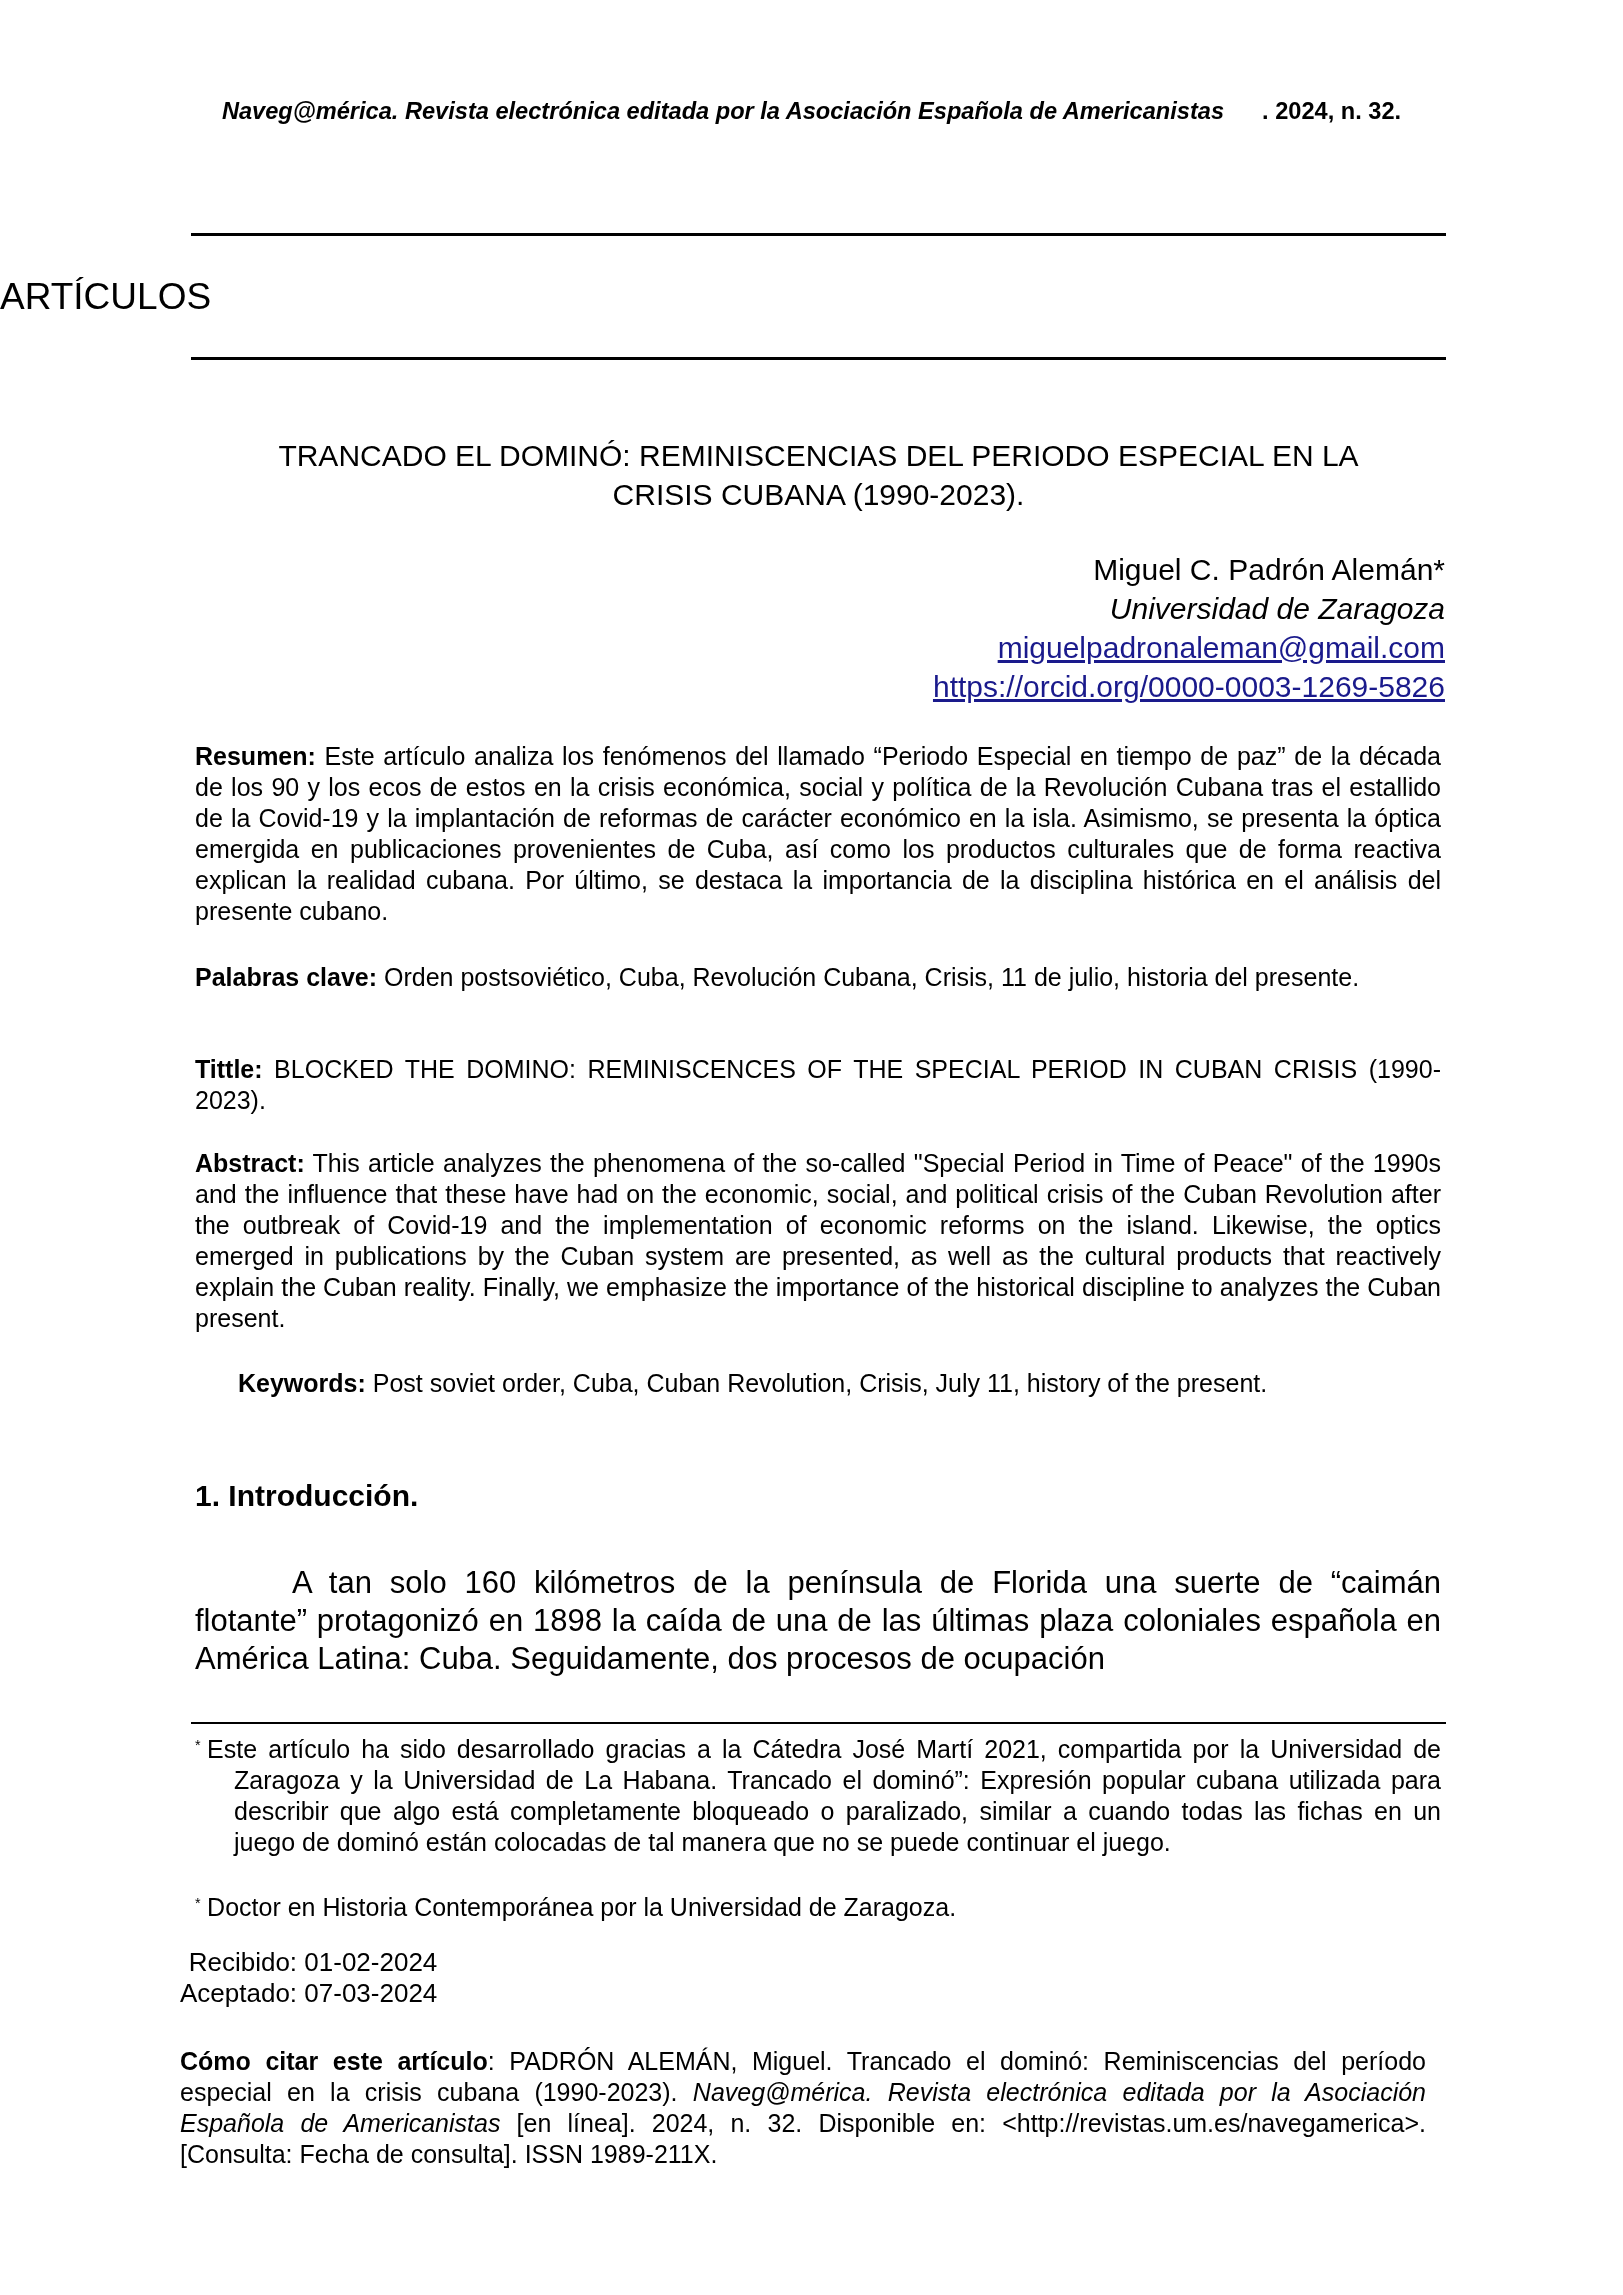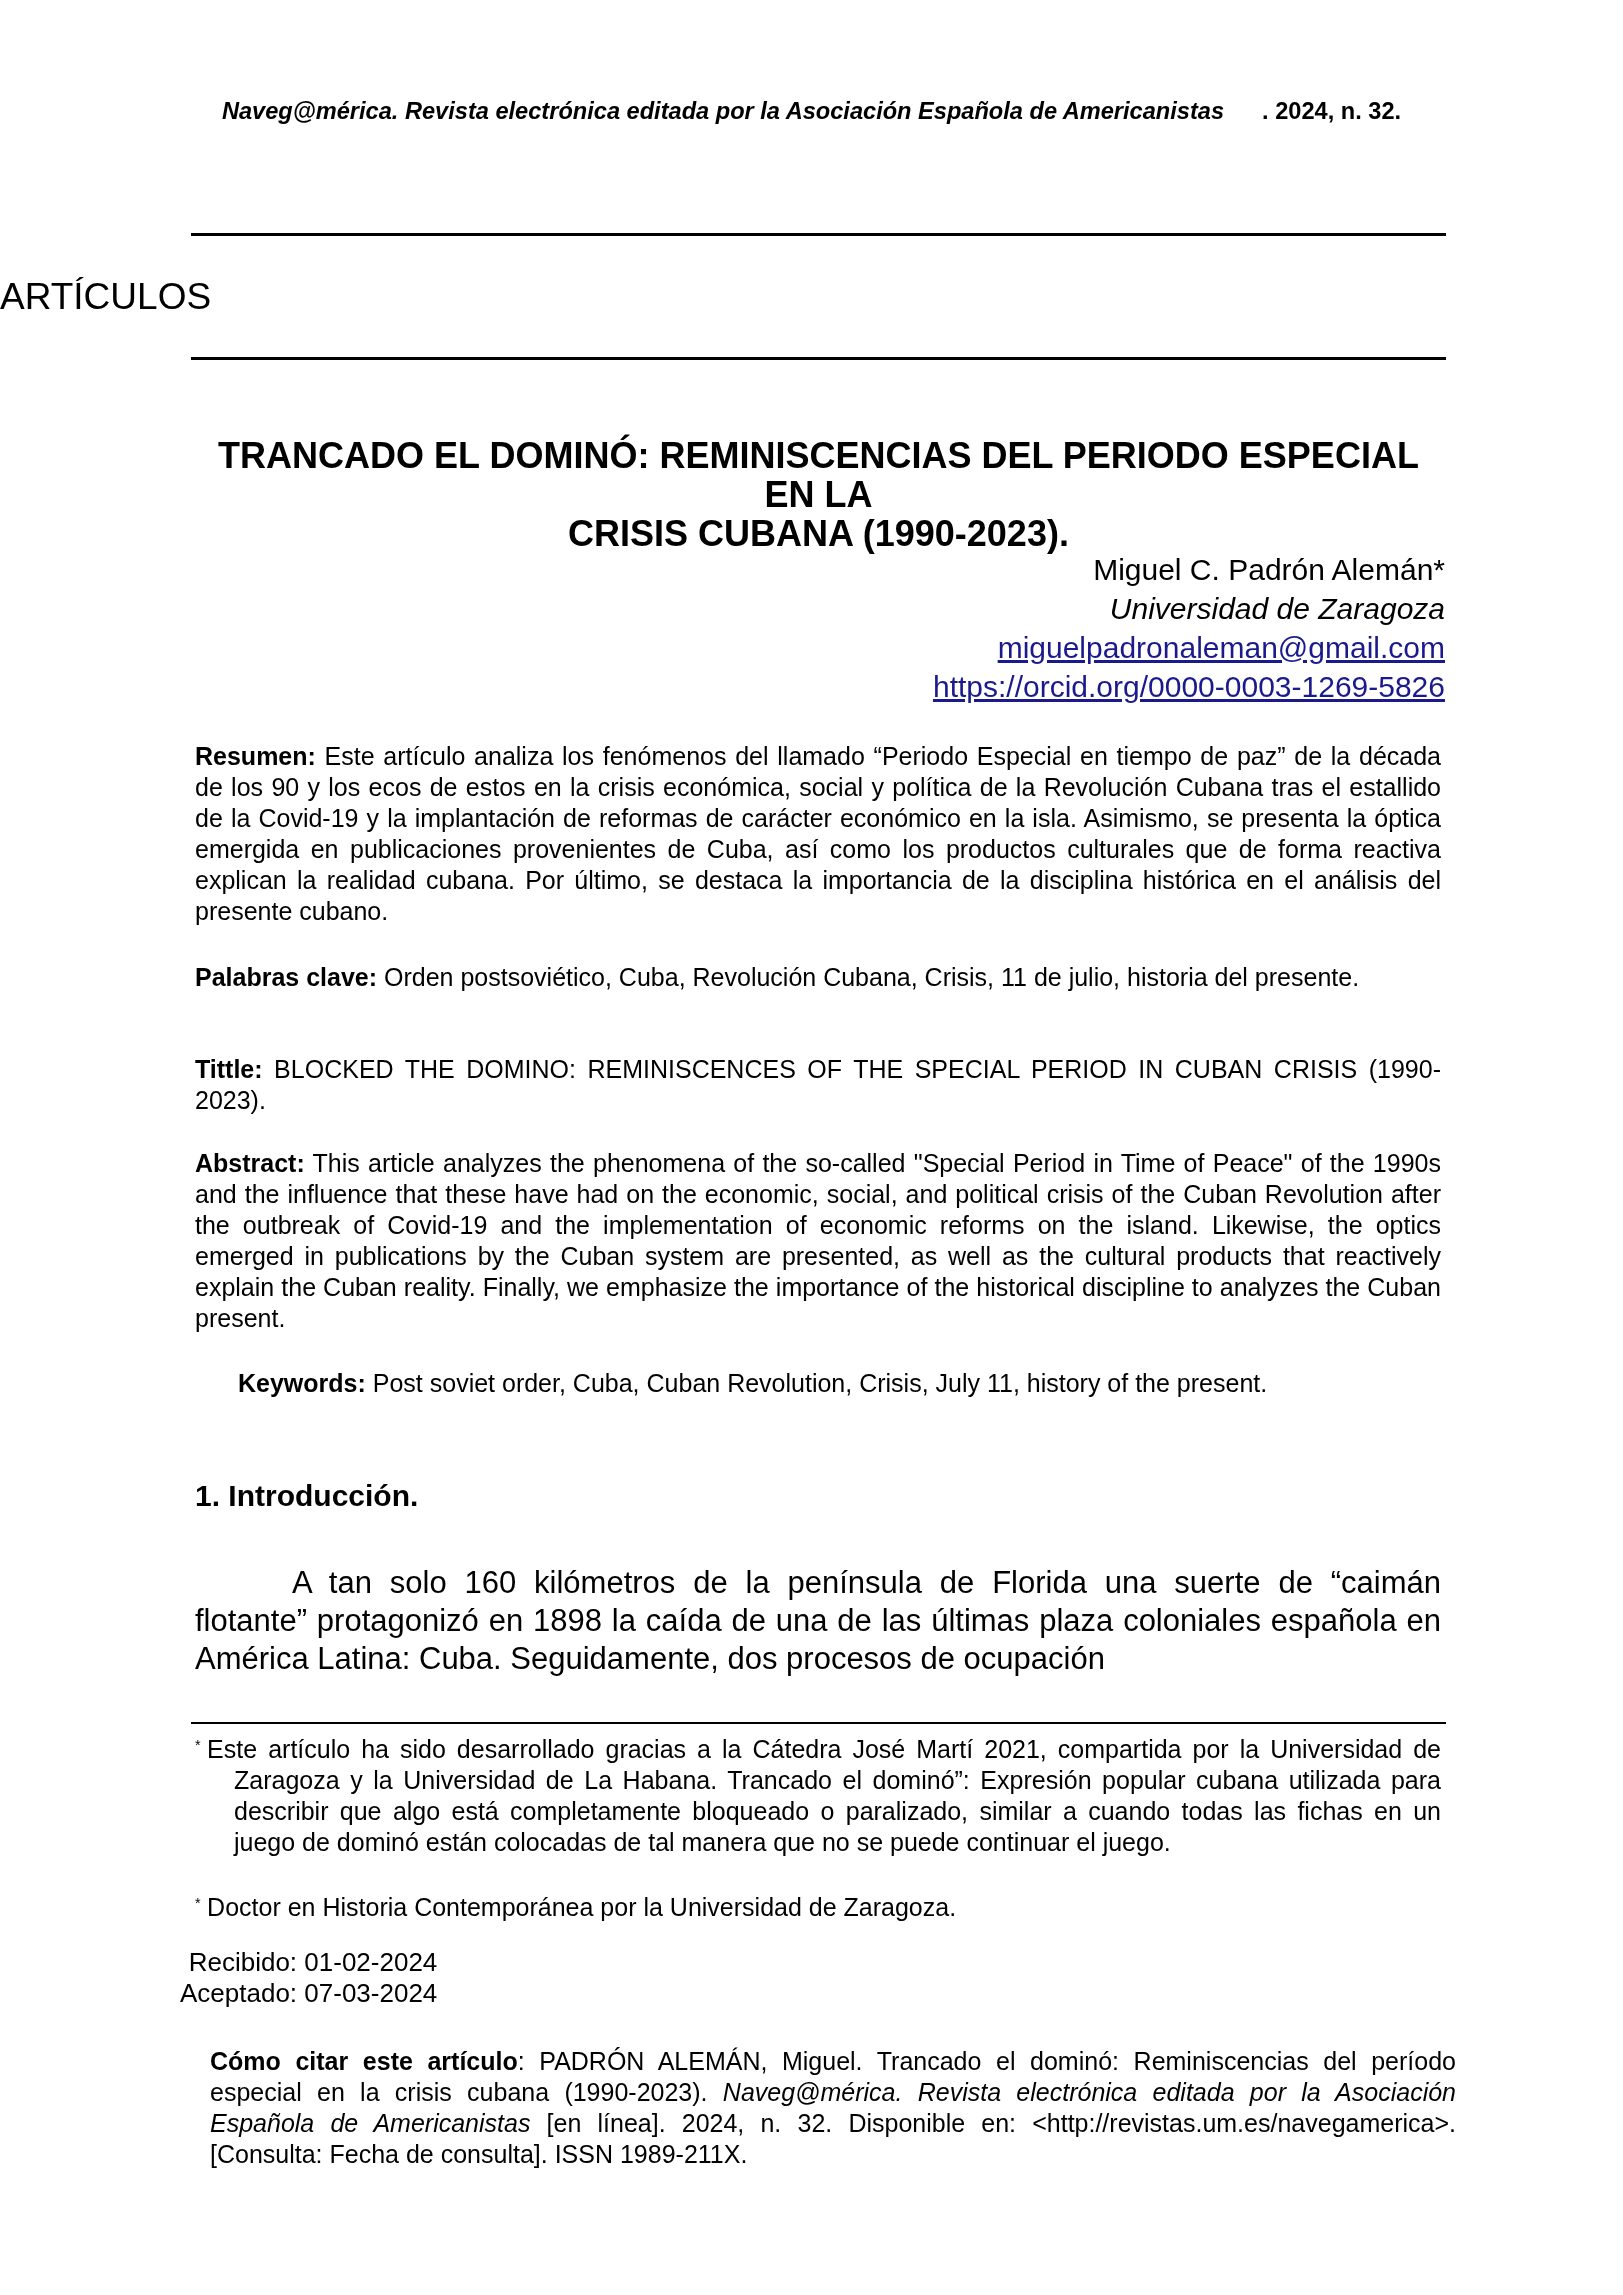--- a/index.html
+++ b/index.html
@@ -13,21 +13,21 @@
     font-size: 23.6px; font-weight: bold; font-style: italic; line-height: 29px;
   }
   .running-header .plain { font-style: normal; margin-left: 38px; }
   .rule { left: 191px; width: 1255px; height: 2.6px; background: #000; }
   .section-label {
     left: 0; width: 1520px; top: 274px; 
     font-size: 37px; line-height: 46px;
   }
   .article-title {
     left: 191px; width: 1255px; top: 436px; text-align: center;
-    font-size: 36px; font-weight: bold; line-height: 39px;
+    font-size: 30px; font-weight: normal; line-height: 39px;
   }
   .author-block {
     right: 178px; top: 550px; text-align: right;
     font-size: 30px; line-height: 39px;
   }
   .author-block .aff { font-style: italic; }
   .author-block a { color: #1a1a8c; text-decoration: underline; display: block; }
   .para {
     left: 195px; width: 1246px; font-size: 25px; line-height: 31px;
     text-align: justify;
@@ -42,21 +42,21 @@
   }
   .fn-rule { left: 191px; width: 1255px; height: 2px; background: #000; top: 1722px; }
   .footnote {
     left: 195px; width: 1246px; font-size: 25px; line-height: 31px; text-align: justify;
   }
   .footnote .marker { font-size: 14.4px; vertical-align: 7.9px; margin-right: 6.5px; }
   .fn1 { top: 1730px; padding-left: 39px; text-indent: -39px; width: 1207px; }
   .fn2 { top: 1888px; }
   .dates { left: 180px; top: 1947px; font-size: 26px; line-height: 31px; text-align: right; }
   .citation {
-    left: 210px; width: 1246px; top: 2046px; font-size: 25px; line-height: 31px;
+    left: 180px; width: 1246px; top: 2046px; font-size: 25px; line-height: 31px;
     text-align: justify;
   }
   .citation i { font-style: italic; }
 </style>
 </head>
 <body>
 
 <div class="abs running-header"><span>Naveg@mérica. Revista electrónica editada por la Asociación Española de Americanistas</span><span class="plain">. 2024, n. 32.</span></div>
 
 <div class="abs rule" style="top:233px;"></div>

